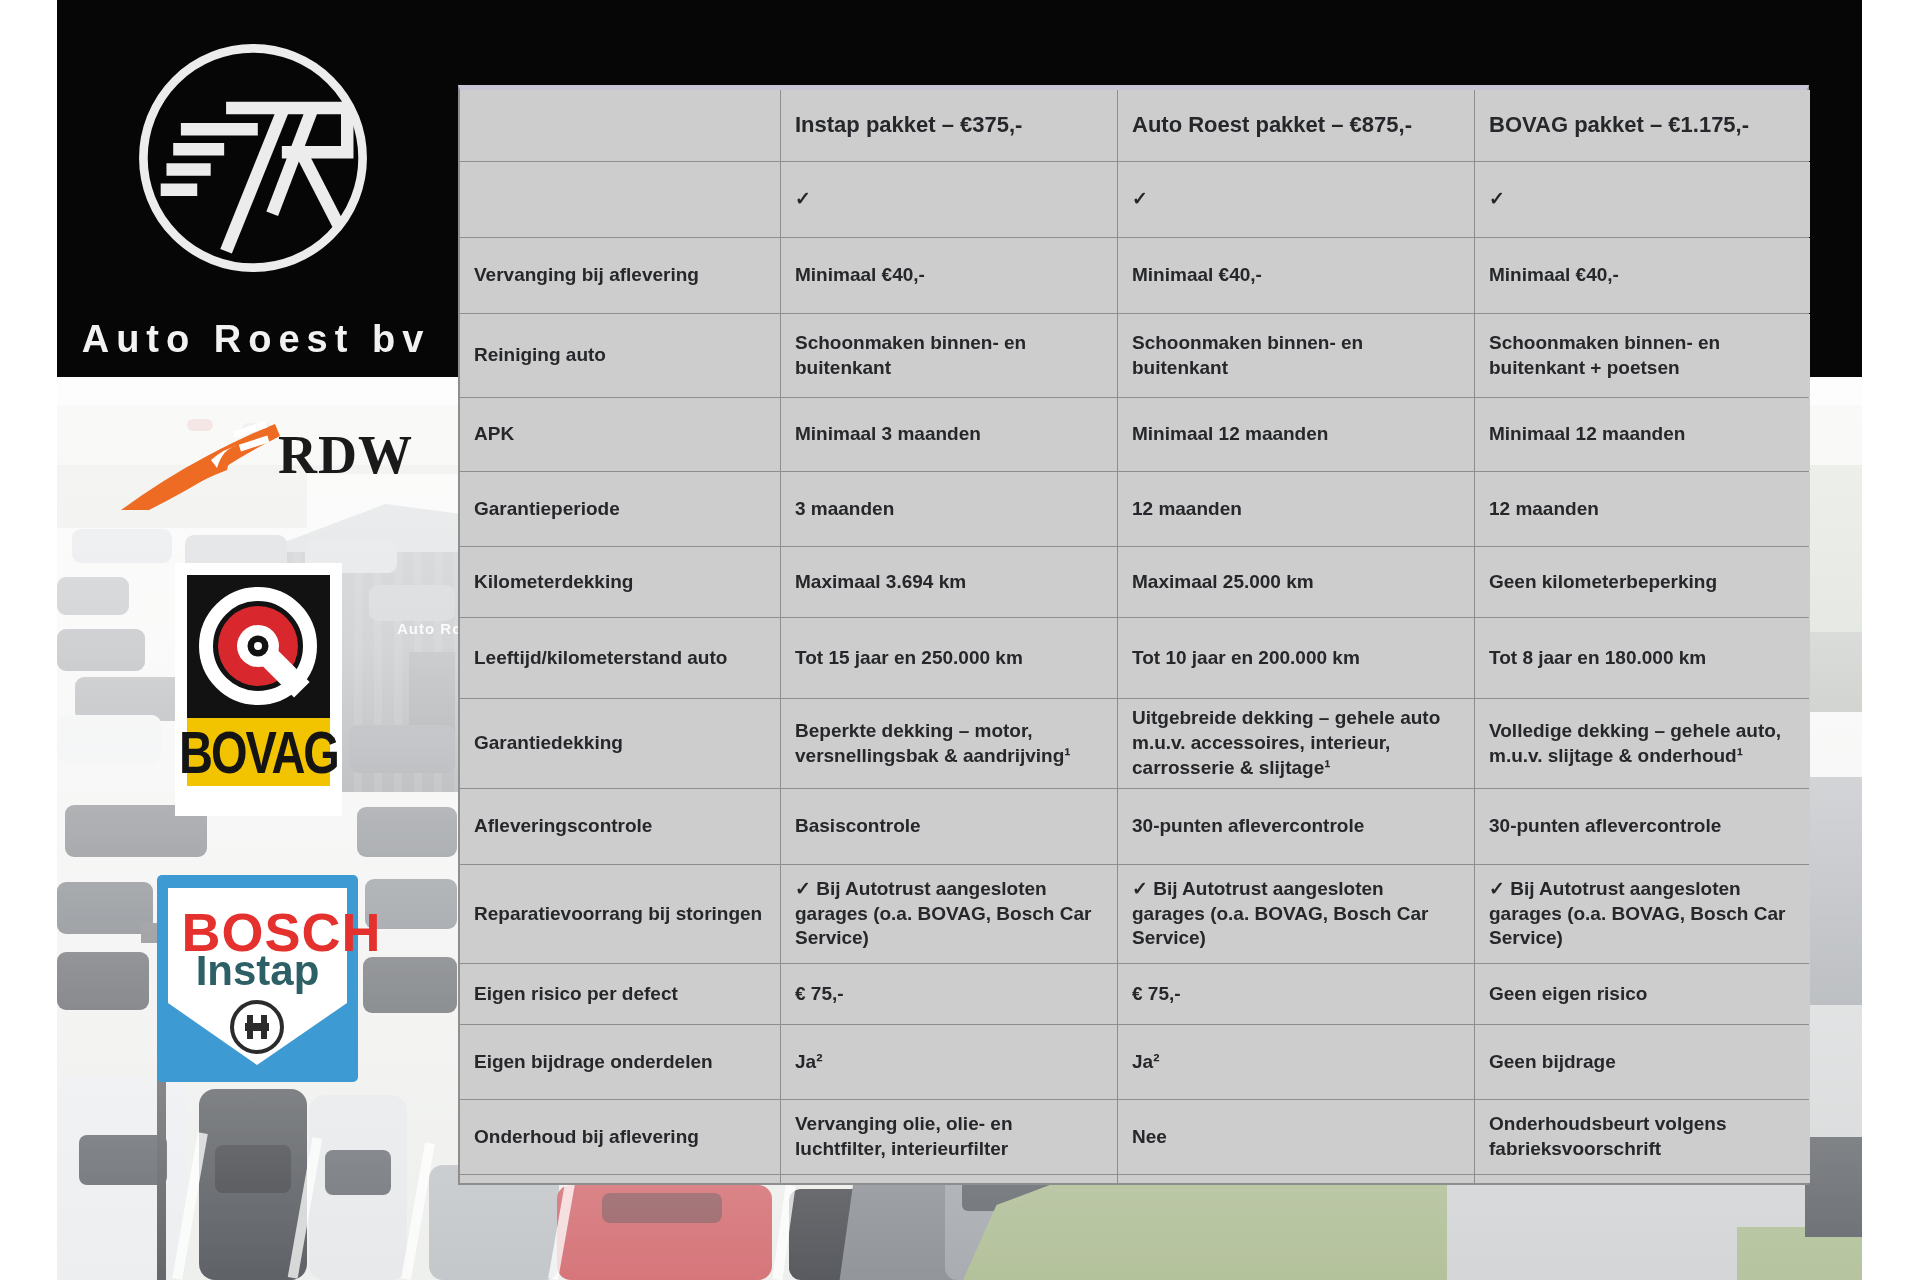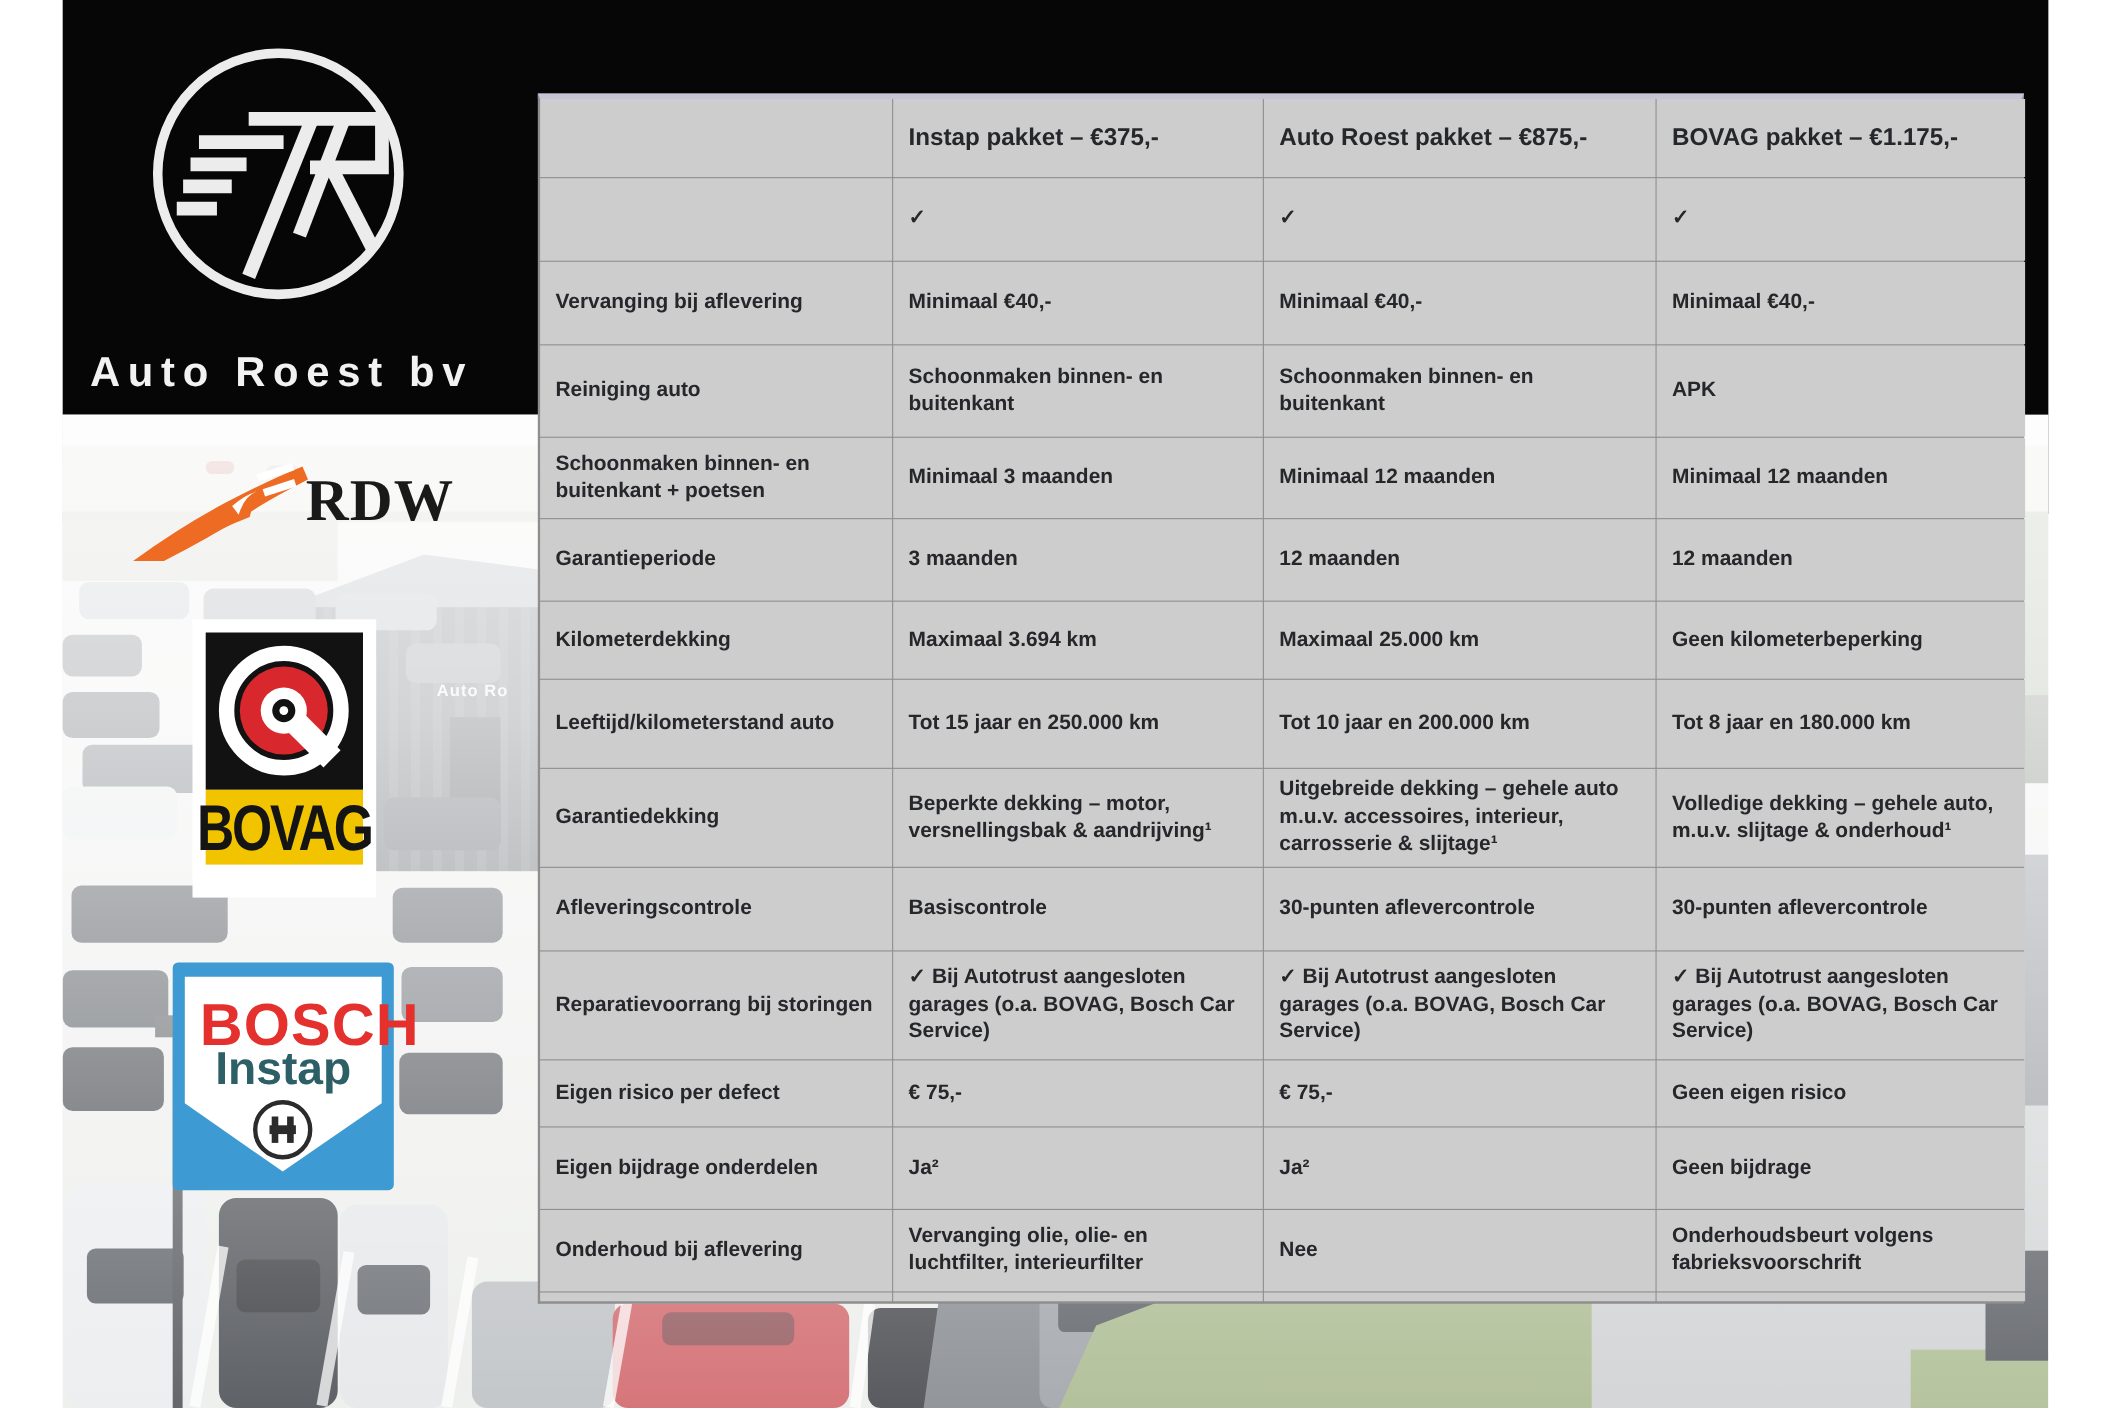--- a/index.html
+++ b/index.html
@@ -31,21 +31,21 @@
   
   #bosch{left:157px;top:875px;width:201px;height:207px;background:#3e9ad2;border-radius:5px;}
   #bosch-line1{left:0;top:26px;width:100%;text-align:center;color:#e5312e;
                font-size:54px;font-weight:800;letter-spacing:1px;margin-left:24px;}
   #bosch-line2{left:0;top:72px;width:100%;text-align:center;color:#2c5f66;
                font-size:42px;font-weight:800;}
   
   #cmp{left:458px;top:85px;width:1347px;display:grid;
        grid-template-columns:320px 336px 356px 335px;
        grid-template-rows:71px 75px 75px 83px 73px 74px 70px 80px 89px 75px 98px 60px 74px 74px;
-       gap:1px;background:#8e8e8e;border:2px solid #8e8e8e;border-top:5px solid #c8c4d6;margin-left:31px;}
+       gap:1px;background:#8e8e8e;border:2px solid #8e8e8e;border-top:5px solid #c8c4d6;}
   #cmp .c{background:#cdcdcd;display:flex;align-items:center;padding:4px 14px;
           color:#26272a;font-weight:bold;font-size:19px;line-height:1.3;}
   #cmp .h{font-size:22px;}
 </style>
 </head>
 <body>
 <div id="page">
 
 <div class="a" id="banner"></div>
 <div class="a" id="banner-right"></div>
@@ -178,23 +178,23 @@
   <div class="c">✓</div>
 
   <div class="c">Vervanging bij aflevering</div>
   <div class="c">Minimaal €40,-</div>
   <div class="c">Minimaal €40,-</div>
   <div class="c">Minimaal €40,-</div>
 
   <div class="c">Reiniging auto</div>
   <div class="c">Schoonmaken binnen- en buitenkant</div>
   <div class="c">Schoonmaken binnen- en buitenkant</div>
+  <div class="c">Schoonmaken binnen- en buitenkant + poetsen</div>
+
   <div class="c">APK</div>
-
-  <div class="c">Schoonmaken binnen- en buitenkant + poetsen</div>
   <div class="c">Minimaal 3 maanden</div>
   <div class="c">Minimaal 12 maanden</div>
   <div class="c">Minimaal 12 maanden</div>
 
   <div class="c">Garantieperiode</div>
   <div class="c">3 maanden</div>
   <div class="c">12 maanden</div>
   <div class="c">12 maanden</div>
 
   <div class="c">Kilometerdekking</div>

